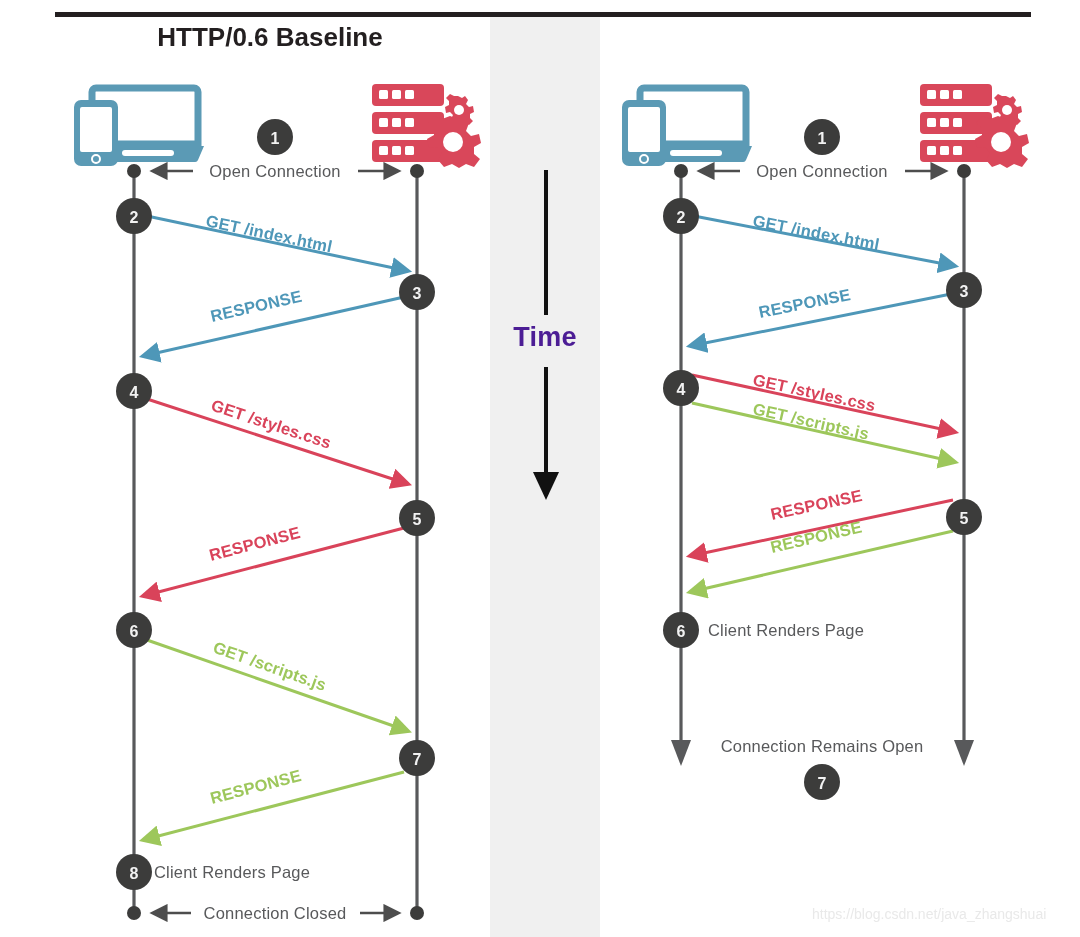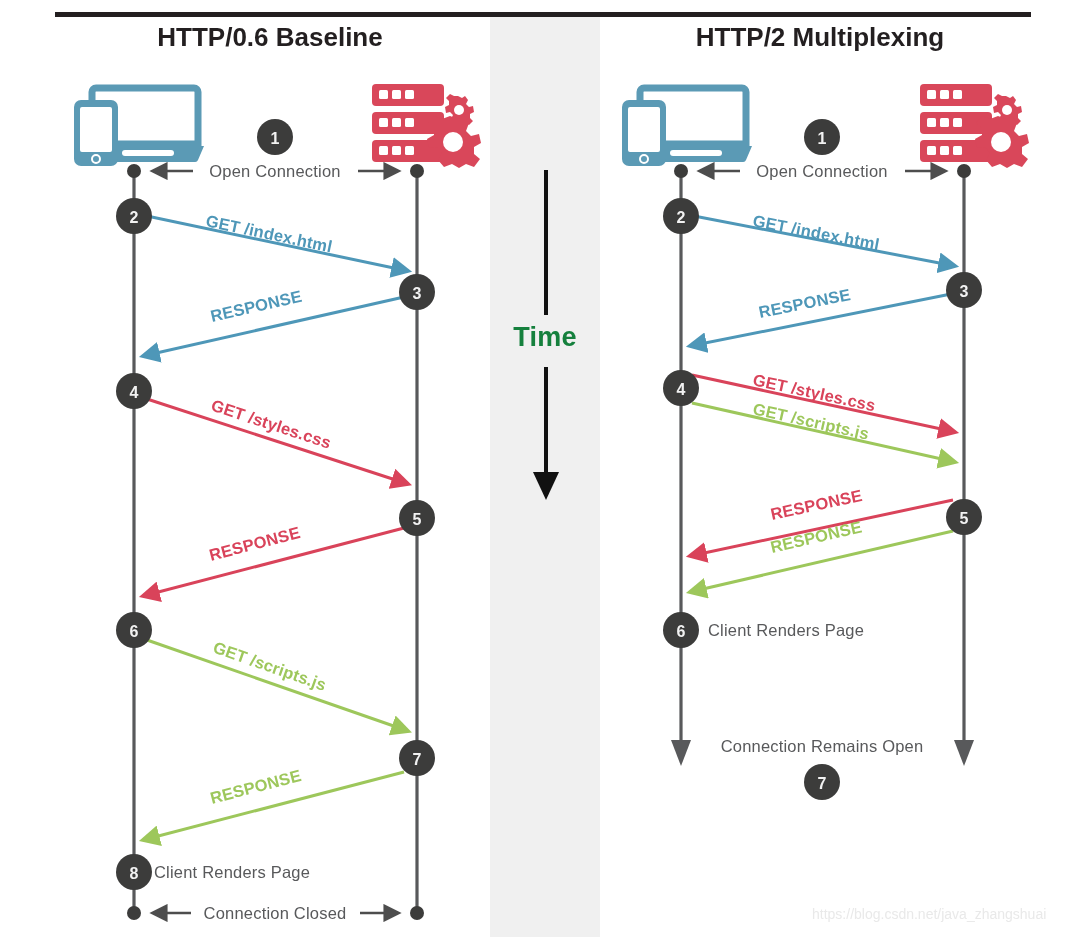--- a/index.html
+++ b/index.html
@@ -37,21 +37,21 @@
     background: #f0f0f0;
   }
   .time-label {
     position: absolute;
     left: 490px;
     top: 322px;
     width: 110px;
     text-align: center;
     font-size: 27px;
     font-weight: bold;
-    color: #15803d;
+    color: #4c1d95;
     letter-spacing: 0.3px;
   }
   .time-line-top {
     position: absolute;
     left: 544px;
     top: 170px;
     width: 4px;
     height: 145px;
     background: #111111;
   }
@@ -143,21 +143,20 @@
 </style>
 </head>
 <body>
 
 <div id="stage">
 
   <div class="top-rule"></div>
   <div class="time-band"></div>
 
   <div class="panel-title" id="title-left">HTTP/0.6 Baseline</div>
-  <div class="panel-title" id="title-right">HTTP/2 Multiplexing</div>
 
   <div class="icon-wrap" style="left:66px; top:82px;">
     <svg width="140" height="88" viewBox="0 0 140 88">
 
       <path d="M30 6 H128 a4 4 0 0 1 4 4 V62 H26 V10 a4 4 0 0 1 4 -4 Z" fill="none" stroke="#5b9ab5" stroke-width="7"></path>
 
       <path d="M18 64 H138 L132 78 a3 3 0 0 1 -3 2 H24 a3 3 0 0 1 -3 -2 Z" fill="#5b9ab5"></path>
       <rect x="56" y="68" width="52" height="6" rx="3" fill="#ffffff"></rect>
 
       <rect x="8" y="18" width="44" height="66" rx="7" fill="#5b9ab5"></rect>

